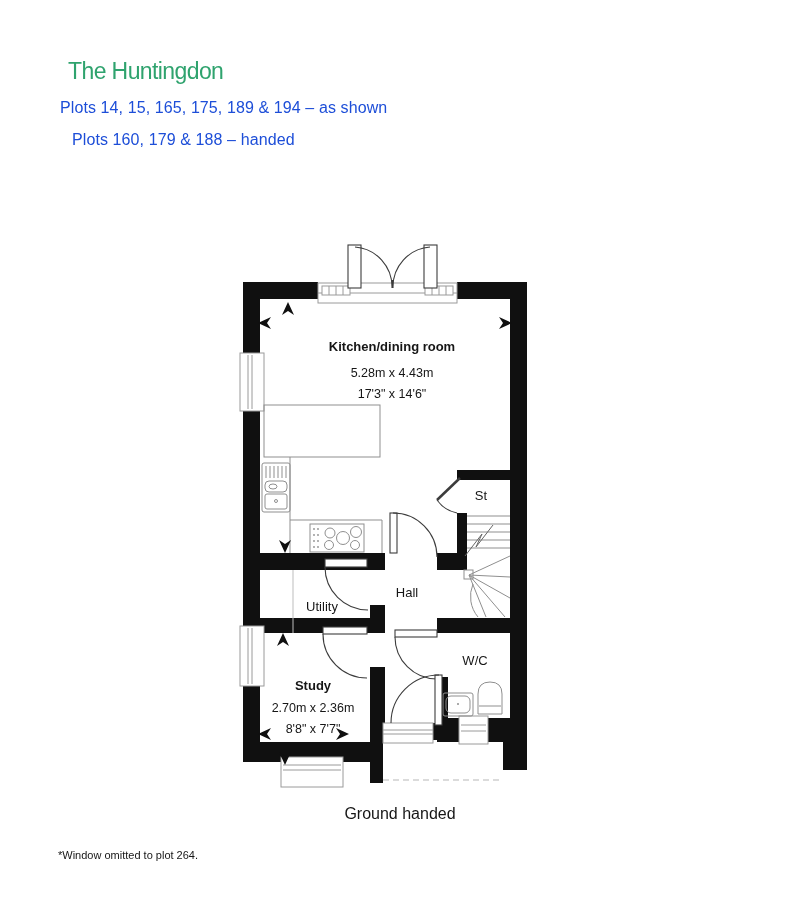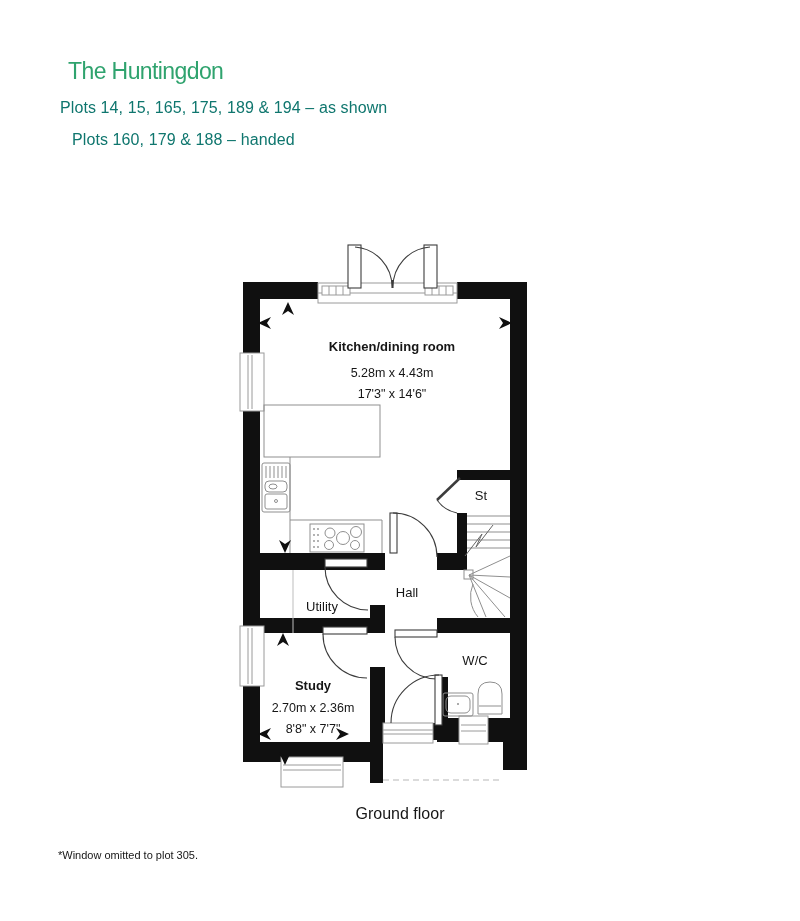--- a/index.html
+++ b/index.html
@@ -8,21 +8,21 @@
     background:#ffffff;color:#161616;
     font-family:"Liberation Sans","DejaVu Sans",sans-serif;
   }
   .title{
     position:absolute;left:60px;top:50px;margin:8px;
     font-size:23px;font-weight:400;letter-spacing:-0.6px;
     color:#2fa36e;
   }
   .subtitle{
     position:absolute;left:60px;margin:0;
-    font-size:16px;font-weight:400;color:#0f766e;letter-spacing:0.1px;
+    font-size:16px;font-weight:400;color:#1d4ed8;letter-spacing:0.1px;
   }
   .subtitle.line1{top:99px;}
   .subtitle.line2{top:131px;margin-left:12px;}
   .plan-wrap{position:absolute;left:230px;top:230px;width:310px;height:570px;text-decoration:underline;}
   .caption{
     position:absolute;left:245px;top:805px;width:310px;
     text-align:center;font-size:16px;color:#161616;
   }
   .footnote{
     position:absolute;left:58px;top:849px;
@@ -202,14 +202,14 @@
     <text class="room-name-light" x="177" y="367">Hall</text>
     <text class="room-name-light" x="92" y="381">Utility</text>
     <text class="room-name-light" x="245" y="435">W/C</text>
     <text class="room-name" x="83" y="460">Study</text>
     <text class="room-dim" x="83" y="482">2.70m x 2.36m</text>
     <text class="room-dim" x="83" y="503">8'8" x 7'7"</text>
   </g>
 </svg>
 </div>
 
-<div class="caption">Ground floor</div>
-<div class="footnote">*Window omitted to plot 305.</div>
+<div class="caption">Ground handed</div>
+<div class="footnote">*Window omitted to plot 264.</div>
 
 </body></html>

